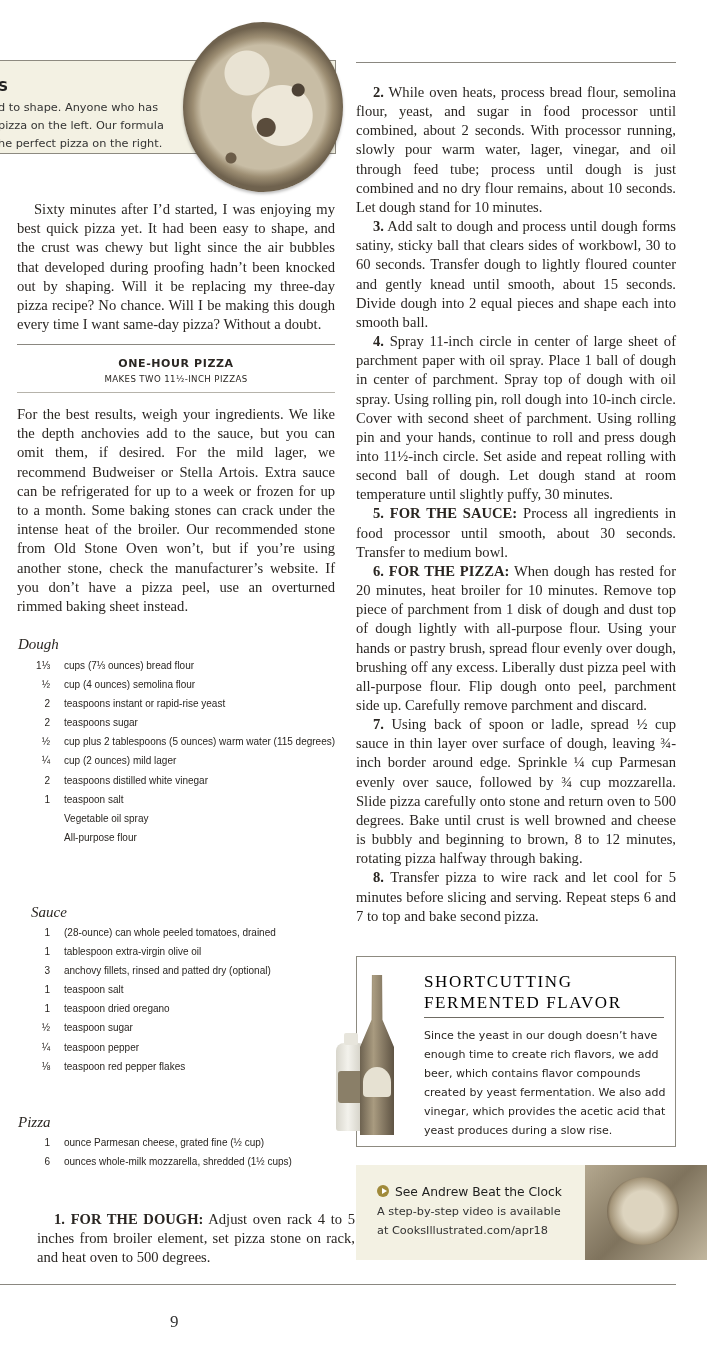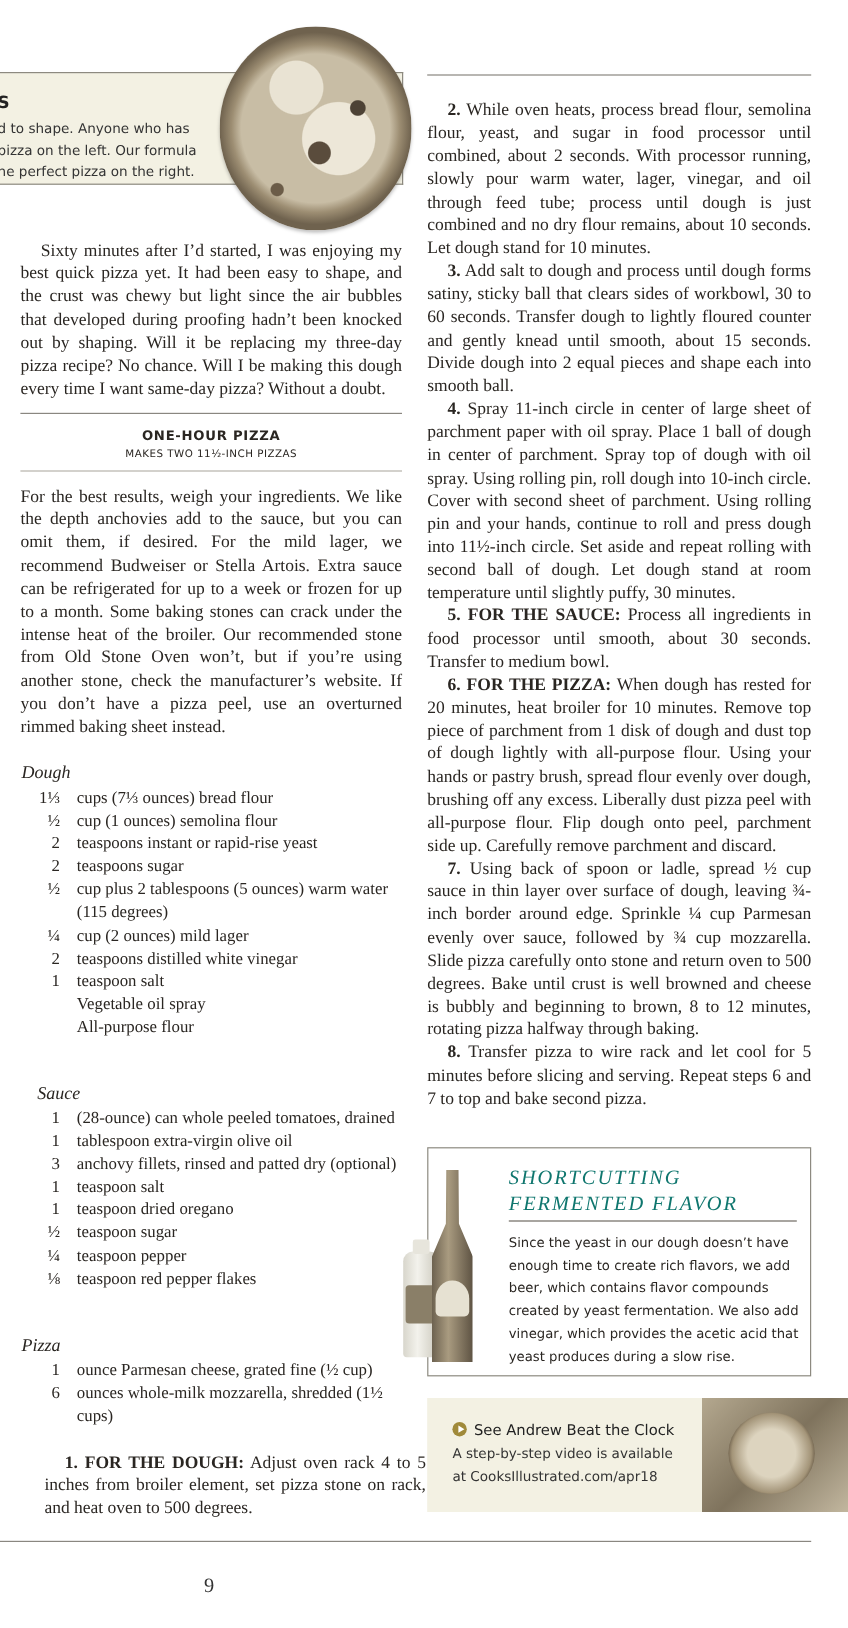--- a/index.html
+++ b/index.html
@@ -55,39 +55,39 @@
   .recipe-sub {
     position: absolute; left: 17px; width: 318px; text-align: center;
     font-family: "DejaVu Sans", sans-serif; font-size: 8.6px; letter-spacing: 0.4px;
   }
 
   .section-head {
     position: absolute; left: 18px; font-style: italic; font-size: 15px;
   }
   .ing-list { position: absolute; left: 17px; width: 330px; }
   .ing {
-    display: flex; font-family: Liberation Serif, serif; font-size: 14px; line-height: 19.1px; color: #2a2622;
+    display: flex; font-family: Liberation Sans, sans-serif; font-size: 10px; line-height: 19.1px; color: #2a2622;
   }
   .ing .qty { width: 33px; text-align: right; flex: none; padding-right: 14px; }
   .ing .desc { flex: 1; }
 
   
   .col-right { position: absolute; left: 356px; width: 320px; }
   .step { margin: 0; font-size: 14.6px; line-height: 19.15px; text-align: justify; text-indent: 17px; }
   .step b { font-weight: bold; }
 
   
   .sidebar-box {
     position: absolute; left: 356px; top: 956px; width: 320px; height: 191px;
     border: 1.5px solid #8d8a80; box-sizing: border-box; background: #fff;
   }
   .sidebar-title {
     position: absolute; left: 67px; top: 14px; width: 240px;
-    font-size: 17px; line-height: 21px; letter-spacing: 1.6px; color: #0f766e;
-    padding-bottom: 4px; border-bottom: 1px solid #6f6b63; font-style: italic;
+    font-size: 17px; line-height: 21px; letter-spacing: 1.6px; color: #000000;
+    padding-bottom: 4px; border-bottom: 1px solid #6f6b63;
   }
   .sidebar-text {
     position: absolute; left: 67px; top: 69px; width: 245px;
     font-family: "DejaVu Sans", sans-serif; font-size: 11px; line-height: 19px; color: #2a2622;
   }
   .bottles { position: absolute; left: 336px; top: 975px; width: 70px; height: 165px; }
   .bottle-vinegar {
     position: absolute; left: 0; top: 68px; width: 30px; height: 88px;
     background: linear-gradient(90deg,#d8d6cc,#f3f2ec 40%,#c9c6ba); border-radius: 8px 8px 3px 3px;
   }
@@ -167,21 +167,21 @@
 <p class="col-left para" style="top:405px;">For the best results, weigh your ingredients. We like the depth anchovies add to the sauce, but you can omit them, if desired. For the mild lager, we recommend Budweiser or Stella Artois. Extra sauce can be refrigerated for up to a week or frozen for up to a month. Some baking stones can crack under the intense heat of the broiler. Our recommended stone from Old Stone Oven won’t, but if you’re using another stone, check the manufacturer’s website. If you don’t have a pizza peel, use an overturned rimmed baking sheet instead.</p>
 
 <div class="section-head" style="top:636px;">Dough</div>
 <div class="ing-list" style="top:656px;" id="ing-dough">
     <div class="ing">
       <span class="qty">1⅓</span>
       <span class="desc">cups (7⅓ ounces) bread flour</span>
     </div>
     <div class="ing">
       <span class="qty">½</span>
-      <span class="desc">cup (1 ounces) semolina flour</span>
+      <span class="desc">cup (4 ounces) semolina flour</span>
     </div>
     <div class="ing">
       <span class="qty">2</span>
       <span class="desc">teaspoons instant or rapid-rise yeast</span>
     </div>
     <div class="ing">
       <span class="qty">2</span>
       <span class="desc">teaspoons sugar</span>
     </div>
     <div class="ing">

